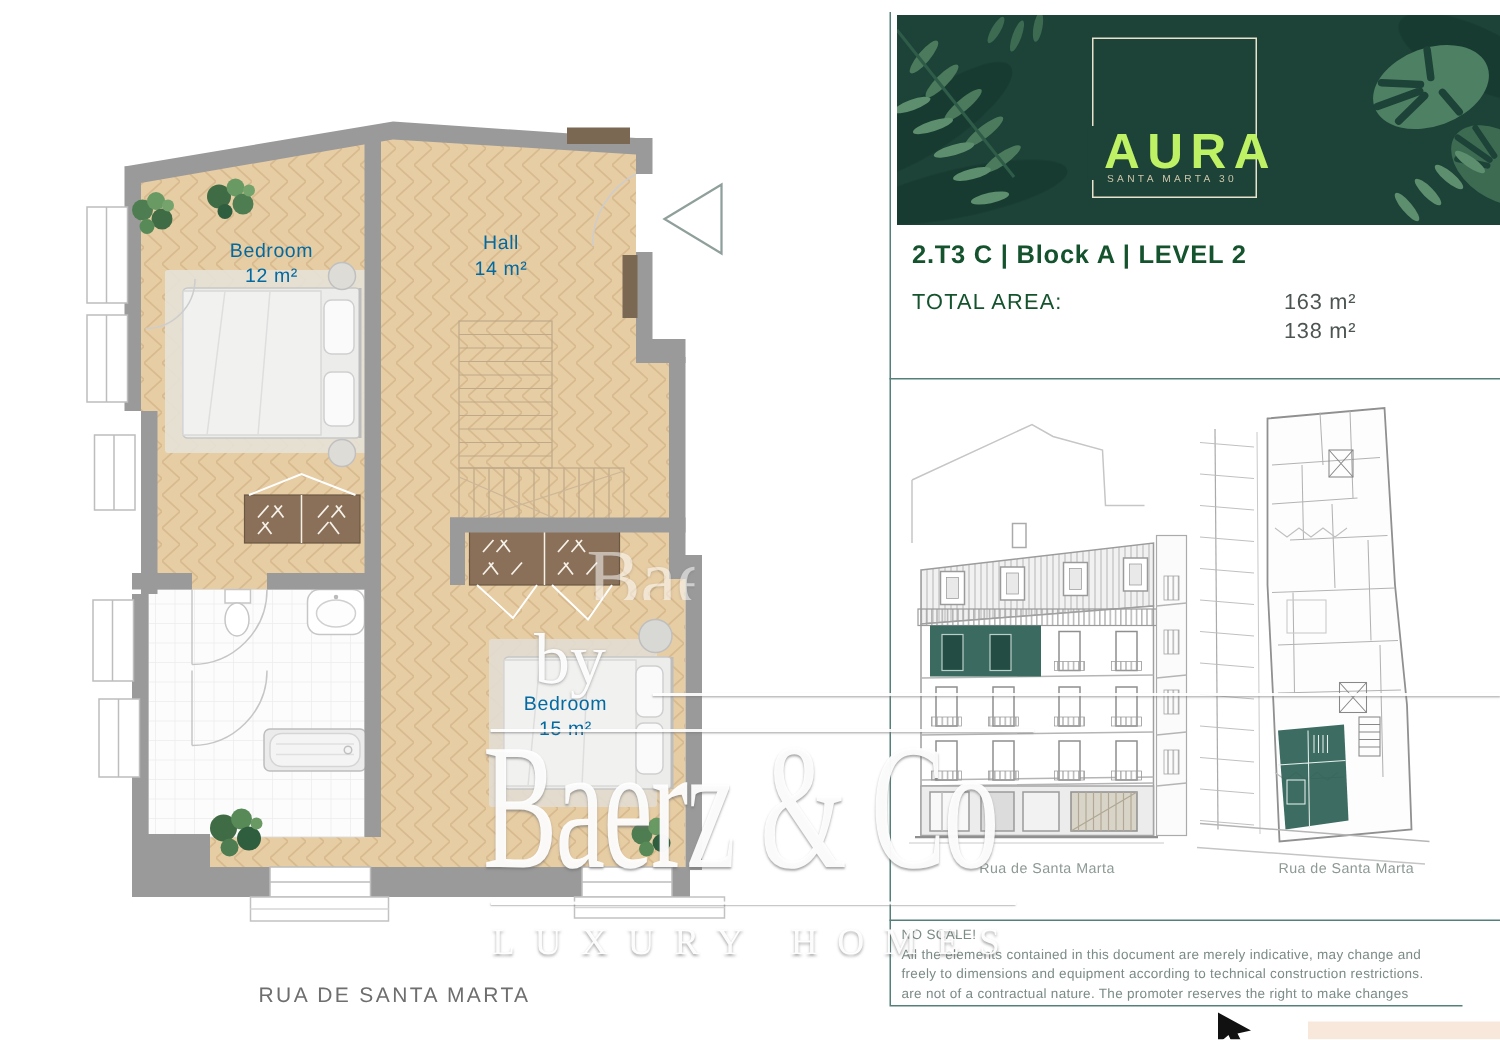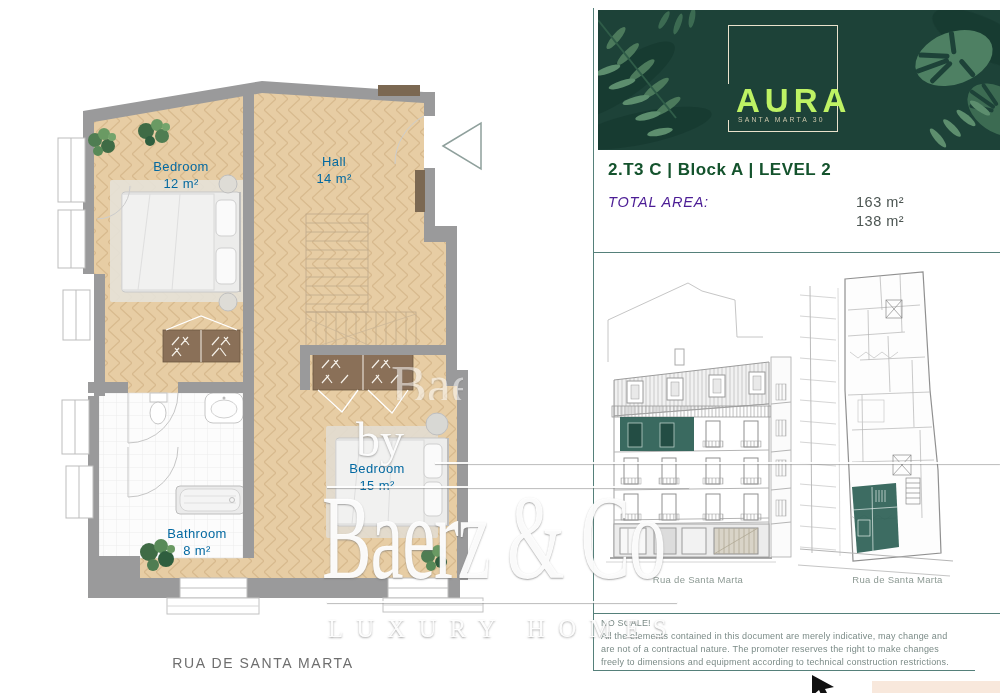--- a/index.html
+++ b/index.html
@@ -17,21 +17,21 @@
   .banner{position:absolute;left:598px;top:10px;width:402px;height:140px;background:#1d4238;z-index:2;}
   .logo-frame{position:absolute;left:130px;top:15px;width:108px;height:105px;
               border:1.5px solid #e9e2cc;}
   .logo-gap{position:absolute;left:127px;top:74px;width:5px;height:36px;background:#1d4238;}
   .logo-title{position:absolute;left:138px;top:72px;color:#bef264;font-size:33px;
               font-weight:700;letter-spacing:5px;}
   .logo-sub{position:absolute;left:140px;top:106px;color:#cdc7ab;font-size:6.8px;letter-spacing:2.2px;}
   .unit-title{position:absolute;left:608px;top:160px;color:#14532d;font-size:17px;
               font-weight:600;letter-spacing:.5px;z-index:2;}
   .area-row{position:absolute;left:608px;width:385px;height:19px;font-size:14.5px;z-index:2;}
-  .area-label{position:absolute;left:0;color:#4c1d95;letter-spacing:.8px;font-style:italic;}
+  .area-label{position:absolute;left:0;color:#14532d;letter-spacing:.8px;}
   .area-value{position:absolute;left:248px;color:#4c5552;letter-spacing:.5px;}
   .drawing-caption{position:absolute;top:574px;text-align:center;color:#8d9a94;
                    font-size:9.5px;letter-spacing:.3px;z-index:2;}
   .disclaimer{position:absolute;left:601px;top:617px;width:378px;color:#7b8b87;
               font-size:9px;line-height:13px;letter-spacing:.2px;z-index:2;}
   .disclaimer span{display:block;}
   
   .wm{position:absolute;z-index:5;pointer-events:none;color:rgba(255,255,255,.95);
       font-family:"Liberation Serif",serif;text-shadow:0 1px 2px rgba(110,110,110,.6);}
   .wm-rule{position:absolute;z-index:5;height:2px;background:rgba(255,255,255,.9);
@@ -205,24 +205,20 @@
     <polygon points="443,146 481,123 481,169" fill="#ffffff" stroke="#8fa09c" stroke-width="1.5"></polygon>
   </svg>
 
   <div class="room-label" style="left:126px;top:158px;">
     <div>Bedroom</div>
       <div>12 m²</div>
   </div>
   <div class="room-label" style="left:279px;top:153px;">
     <div>Hall</div>
       <div>14 m²</div>
-  </div>
-  <div class="room-label" style="left:142px;top:525px;">
-    <div>Bathroom</div>
-      <div>8 m²</div>
   </div>
   <div class="room-label" style="left:322px;top:460px;">
     <div>Bedroom</div>
       <div>15 m²</div>
   </div>
   <div class="street-label">RUA DE SANTA MARTA</div>
 
   <div class="v-divider"></div>
 
   <div class="banner">
@@ -391,22 +387,22 @@
     </g>
     <path d="M800,549 L953,561" stroke="#b5b5b5" fill="none"></path>
     <path d="M798,565 L950,576" stroke="#c5c5c5" fill="none"></path>
   </svg>
   <div class="drawing-caption" style="left:795px;width:205px;">Rua de Santa Marta</div>
 
   <div class="h-line" style="left:593px;top:613px;width:407px;"></div>
   <div class="disclaimer">
     <span>NO SCALE!</span>
     <span>All the elements contained in this document are merely indicative, may change and</span>
+    <span>freely to dimensions and equipment according to technical construction restrictions.</span>
     <span>are not of a contractual nature. The promoter reserves the right to make changes</span>
-    <span>freely to dimensions and equipment according to technical construction restrictions.</span>
   </div>
   <div class="h-line" style="left:593px;top:670px;width:382px;"></div>
   <div class="peach"></div>
 
   <div class="wm-rule" style="left:435px;top:462px;width:565px;"></div>
   <div class="wm-rule" style="left:327px;top:486px;width:362px;"></div>
   <div class="wm-rule" style="left:327px;top:601px;width:350px;"></div>
   <div class="wm-frag">
     <span class="wm" style="position:static;font-size:54px;">Bae</span>
   </div>

